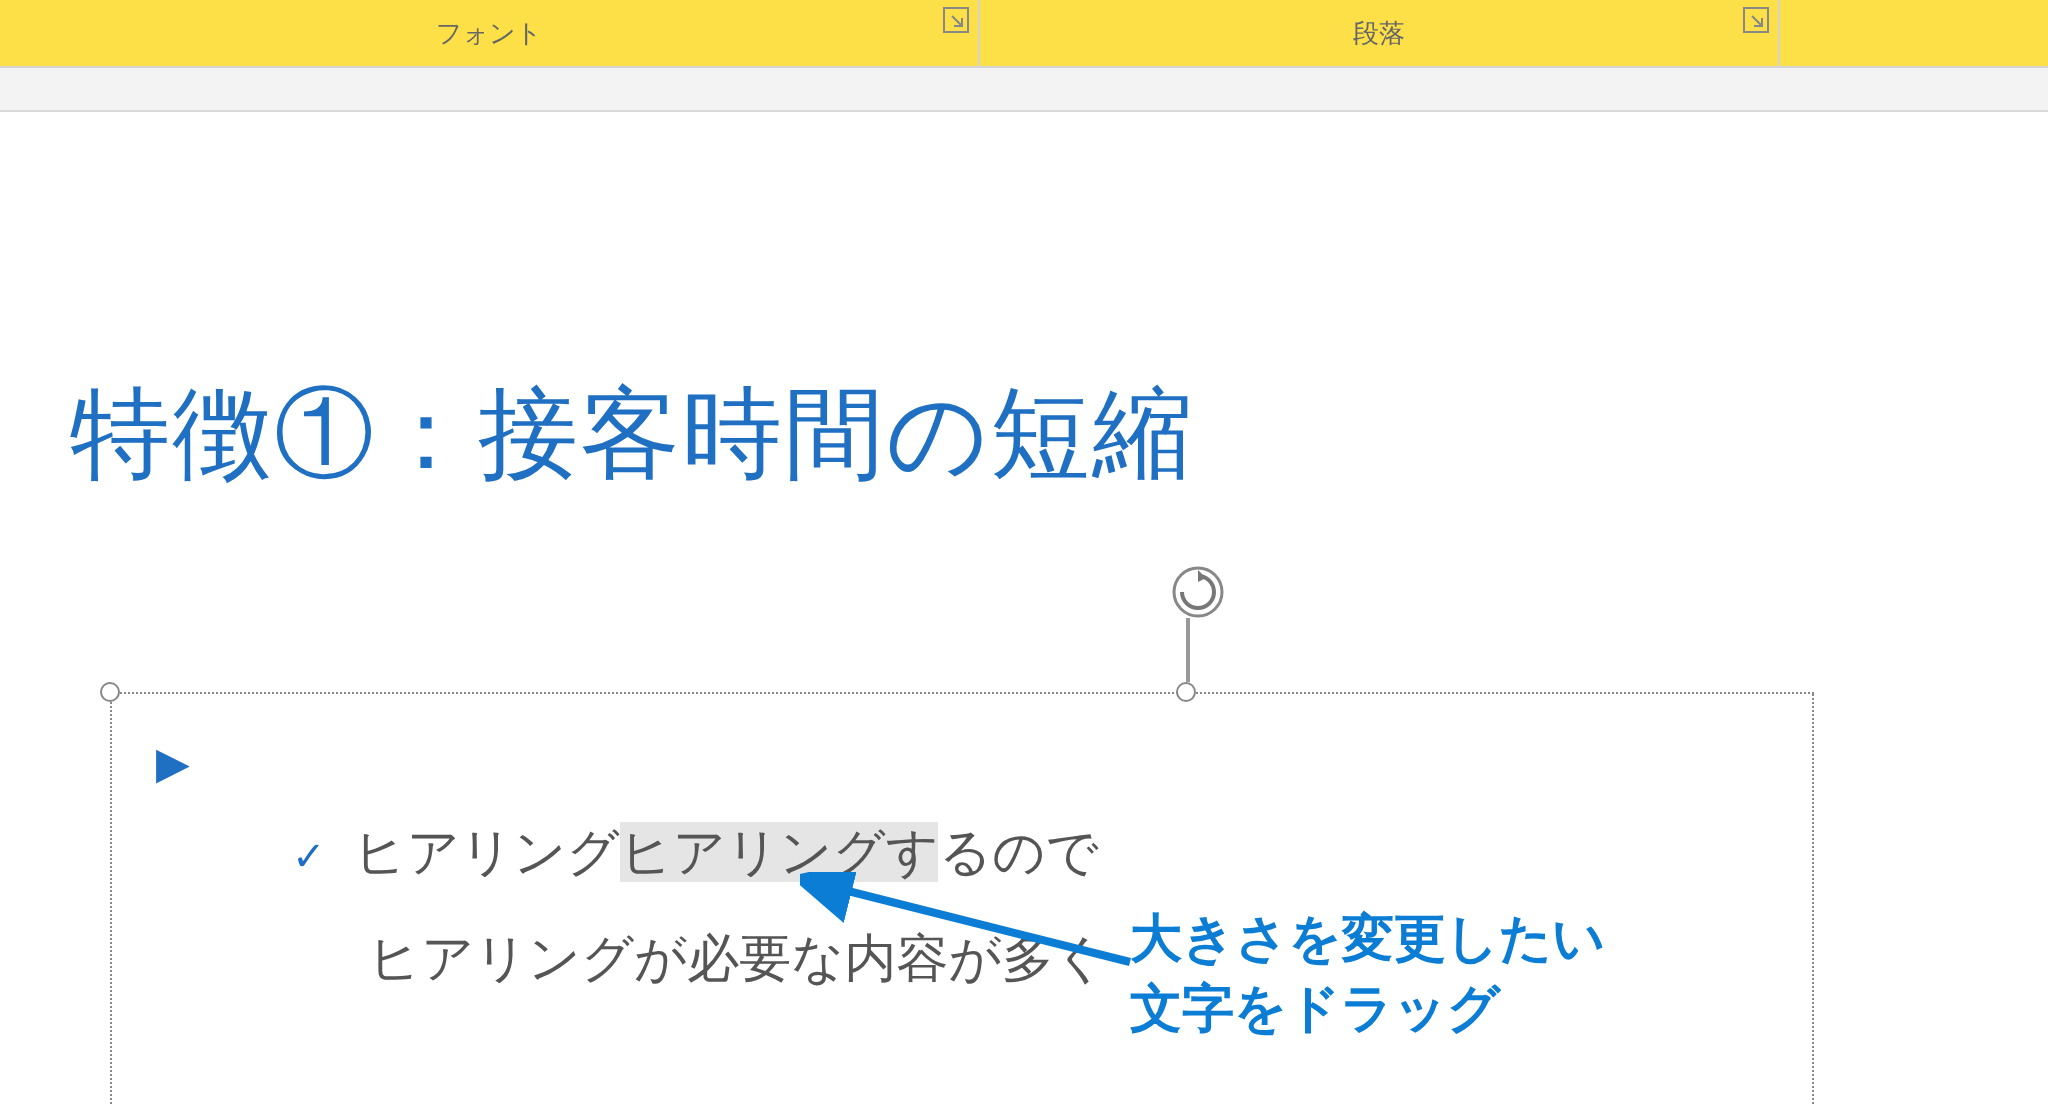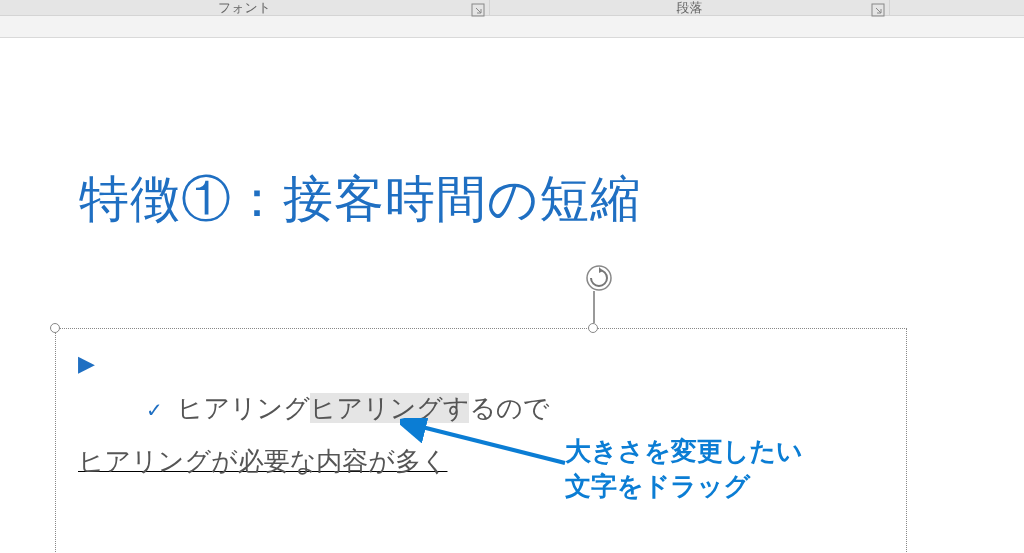--- a/index.html
+++ b/index.html
@@ -6,22 +6,22 @@
     body {
       font-family: "Yu Gothic", "Meiryo", sans-serif;
       width: 1024px;
       height: 553px;
       background: #fff;
       overflow: hidden;
       position: relative;
     }
     .ribbon-bottom {
       display: flex;
-      height: 16px;
-      background: #e5e5e5;
+      height: 34px;
+      background: #fde047;
       border-bottom: 1px solid #d4d4d4;
       text-align: center;
     }
     .ribbon-group {
       position: relative;
       display: flex;
       align-items: center;
       justify-content: center;
       border-right: 1px solid #d4d4d4;
       font-size: 13px;
@@ -49,21 +49,20 @@
       padding: 0;
     }
     .title-text {
       position: absolute;
       left: 35px;
       top: 128px;
       font-size: 50px;
       font-weight: 400;
       color: #1f6fc2;
       letter-spacing: 1px;
-      margin-left: 44px;
     }
     .textbox {
       position: absolute;
       left: 55px;
       top: 290px;
       width: 852px;
       height: 260px;
       border: 1.5px dotted #888;
     }
     .resize-handle {
@@ -119,22 +118,22 @@
     .lvl2-check {
       color: #1f6fc2;
       font-size: 20px;
       margin-right: 14px;
     }
     .lvl2-text {
       font-size: 26px;
       color: #555;
     }
     .lvl3 {
+      margin-left: 106px;
       margin-bottom: 20px;
-      text-decoration: underline;
     }
     .lvl3-text {
       font-size: 26px;
       color: #555;
     }
     .highlight {
       background: #e5e5e5;
       color: #555;
     }
     .annotation {

